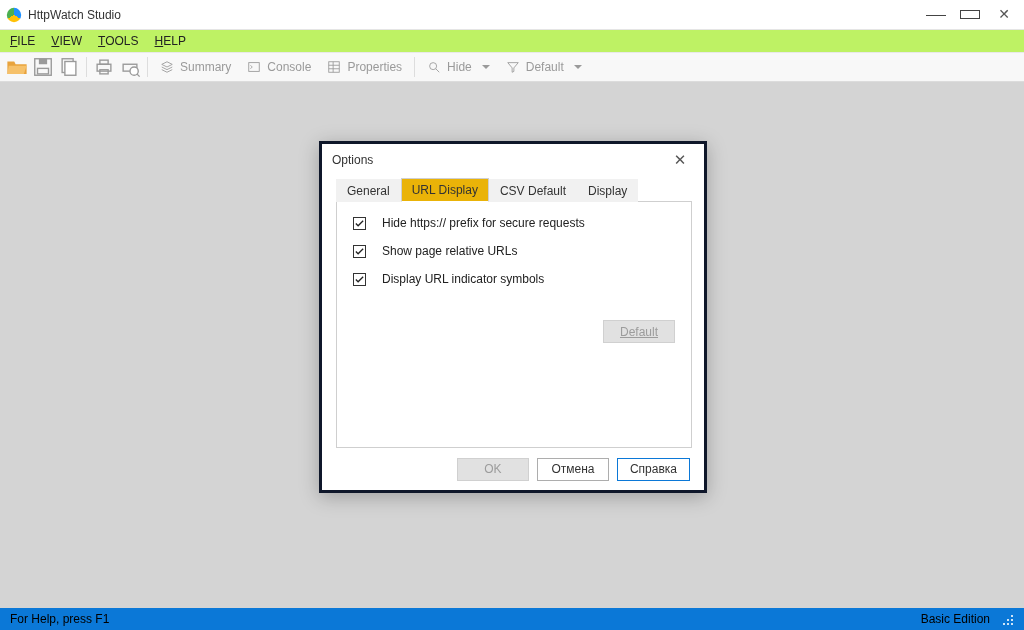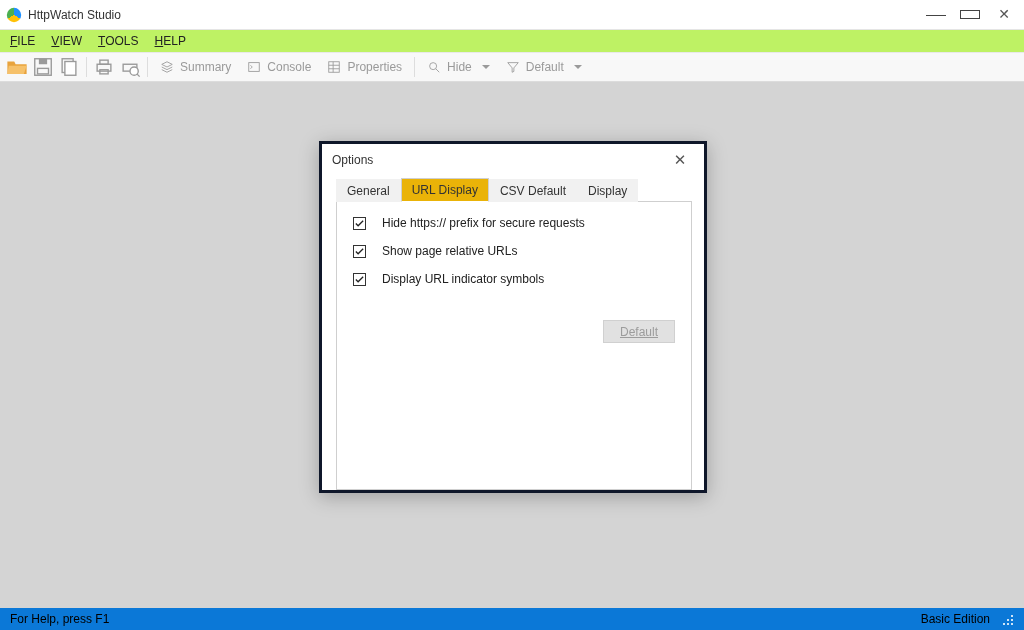--- a/index.html
+++ b/index.html
@@ -213,20 +213,25 @@
           </div>
           <span>Display URL indicator symbols</span>
         </div>
         <div class="default-wrap">
           <div class="btn disabled">
               <u>Default</u>
             </div>
         </div>
       </div>
     </div>
+    <div class="dlg-buttons">
+      <div class="btn disabled">OK</div>
+      <div class="btn light">Отмена</div>
+      <div class="btn primary">Справка</div>
+    </div>
   </div>
 
 </div>
 
 <div class="statusbar">
   <span>For Help, press F1</span>
   <div class="spacer"></div>
   <span>Basic Edition</span>
   <div class="sb-grip"></div>
 </div>

